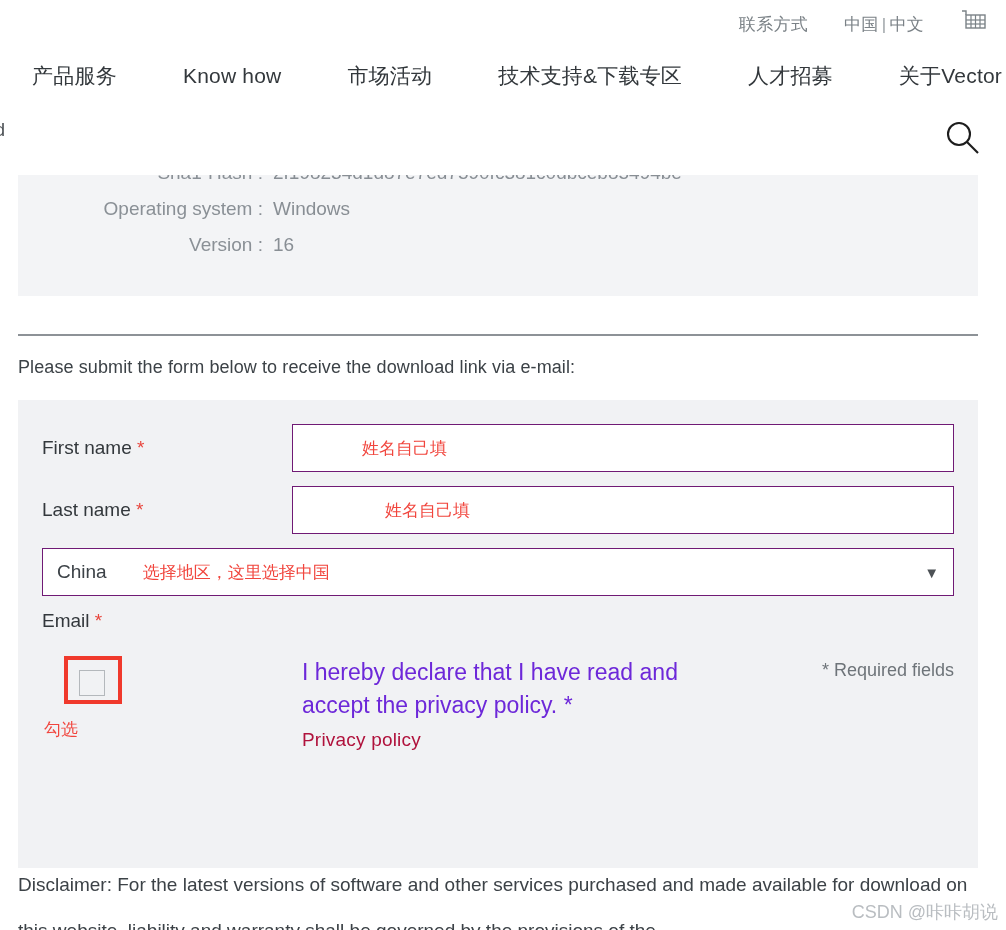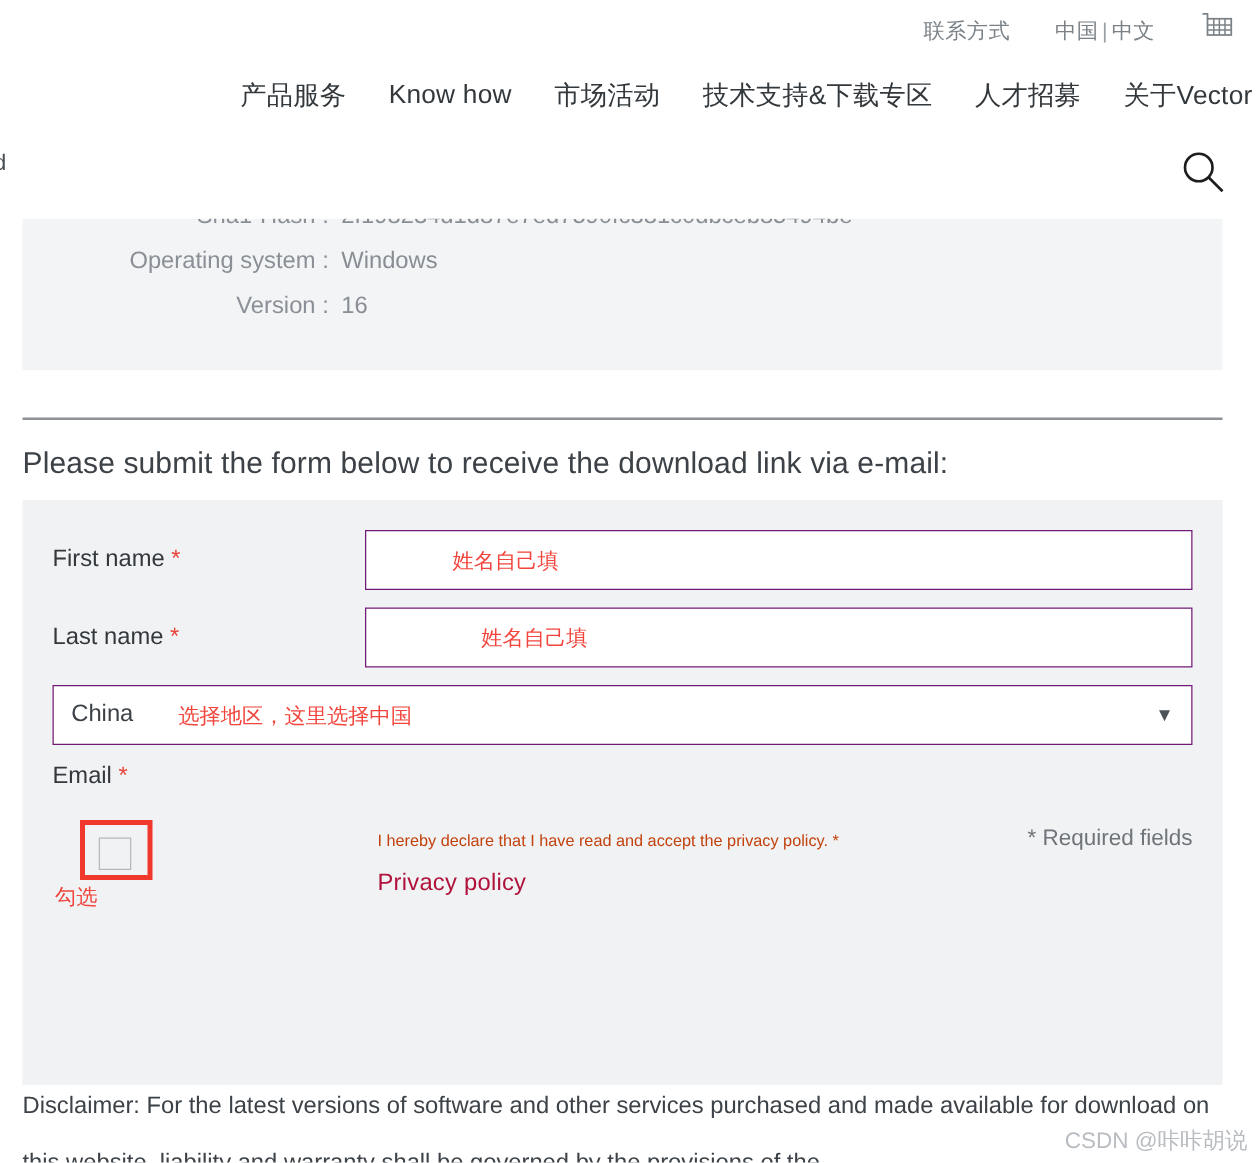--- a/index.html
+++ b/index.html
@@ -51,21 +51,21 @@
     color: #7b8287;
     font-size: 25px;
     line-height: 1;
     cursor: pointer;
   }
 
   .main-nav {
     display: flex;
     justify-content: flex-end;
     align-items: center;
-    gap: 34px;
+    gap: 66px;
     height: 56px;
     padding-right: 4px;
     padding-left: 19px;
   }
   .nav-item {
     font-size: 21px;
     color: #33383c;
     white-space: nowrap;
     cursor: pointer;
     letter-spacing: .2px;
@@ -140,21 +140,21 @@
     left: 18px;
     width: 960px;
     height: 2px;
     background: #8d9297;
   }
 
   .submit-note {
     position: absolute;
     top: 357px;
     left: 18px;
-    font-size: 24px;
+    font-size: 18px;
     color: #3c4247;
     letter-spacing: .1px;
     white-space: nowrap;
   }
 
   
   .form-panel {
     position: absolute;
     top: 400px;
     left: 18px;
@@ -242,30 +242,30 @@
     top: 14px;
     width: 26px;
     height: 26px;
     background: #f1f2f4;
     border: 1px solid #b4b8bc;
     cursor: pointer;
   }
   .cb-note {
     position: absolute;
     left: 2px;
-    top: 50px;
+    top: 62px;
     font-size: 17px;
     color: #f1453d;
     white-space: nowrap;
   }
 
   .consent-text-block { flex: 1; padding-left: 10px; }
   .consent-text {
-    font-size: 13px;
-    color: #c2410c;
+    font-size: 23px;
+    color: #6d28d9;
     line-height: 33px;
     max-width: 440px;
   }
   .privacy-link {
     display: inline-block;
     margin-top: 7px;
     font-size: 19px;
     color: #b0123c;
     cursor: pointer;
     letter-spacing: .2px;

